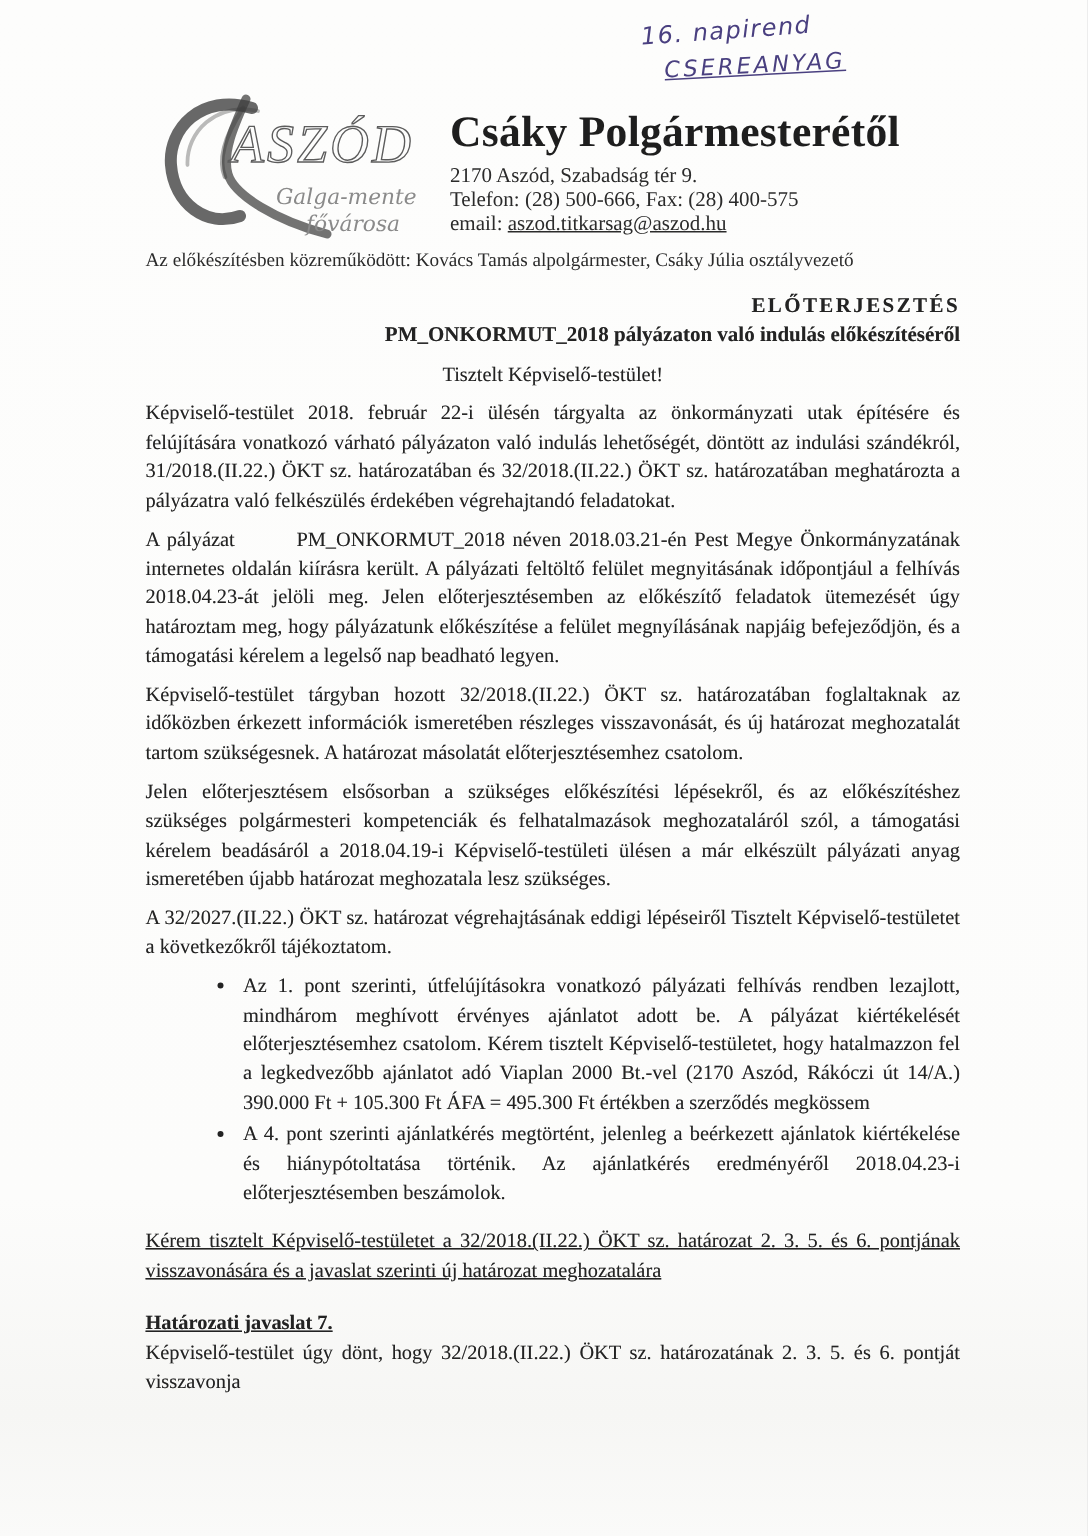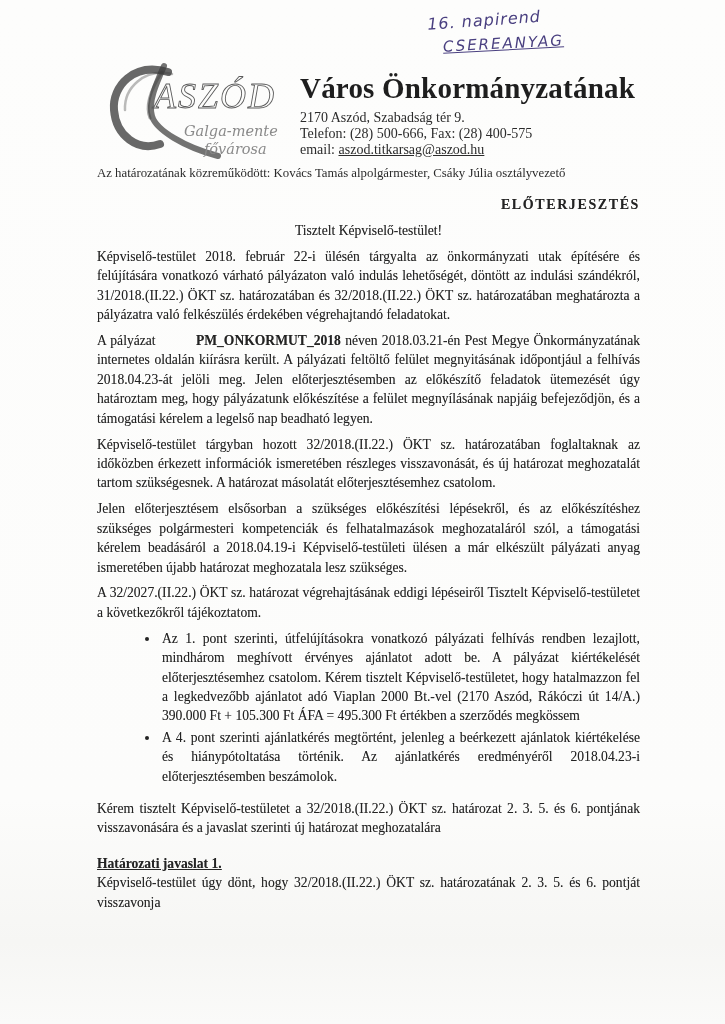--- a/index.html
+++ b/index.html
@@ -31,24 +31,24 @@
   .contributors{position:absolute;top:166px;left:97px;width:543px;font-size:12.8px;color:#2b2b2b;}
   
   .docbody{position:absolute;top:196px;left:97px;width:543px;font-size:13.6px;line-height:19.4px;text-align:justify;
            text-shadow:0 0 .3px rgba(30,30,30,.35);}
   .doc-title{text-align:right;font-weight:bold;font-size:14px;line-height:18.5px;}
   .doc-title-1{letter-spacing:1.6px;}
   .salutation{margin:24px 0 6px 0;text-align:center;}
   .docbody p{margin:6.5px 0;}
   .docbody ul{margin:0;padding-left:63px;}
   .docbody li{margin:0 0 2px 0;padding-left:2px;}
-  .p6{margin-top:13px !important;}
+  .p6{margin-top:13px !important;text-decoration:underline;}
   .decision-heading{margin-top:16px;font-weight:bold;text-decoration:underline;}
   .decision-body{margin:0 !important;}
-  b.inline-bold{font-weight:bold;margin-left:36px;}
+  b.inline-bold{font-weight:normal;margin-left:36px;}
 </style>
 </head>
 <body>
 
 <div class="page">
 
   <div class="handwritten" style="color:#4a4080;">
     <div class="hw-line1">16. napirend</div>
     <div class="hw-line2">CSEREANYAG</div>
   </div>
@@ -61,33 +61,34 @@
         <path d="M58,14 C47,31 41,48 46,60" stroke-width="3" opacity="0.45"></path>
         <path d="M68,16 C40,10 20,30 21,52" stroke-width="2.5" opacity="0.35"></path>
       </g>
       <text x="50" y="50" font-size="36" font-style="italic" fill="none" stroke="#5c5c5c" stroke-width="0.9" font-family="'Liberation Serif','DejaVu Serif',serif" letter-spacing="2">ASZÓD</text>
       <text x="80" y="78" font-size="14.5" font-style="italic" fill="#8a8a8a" font-family="'DejaVu Serif',serif">Galga-mente</text>
       <text x="100" y="96" font-size="14.5" font-style="italic" fill="#8a8a8a" font-family="'DejaVu Serif',serif">fővárosa</text>
     </svg>
   </div>
 
   <div class="lh-text">
-    <h1 class="lh-title">Város Önkormányzatának</h1>
+    <h1 class="lh-title">Csáky Polgármesterétől</h1>
     <div class="lh-contact">
       <div>2170 Aszód, Szabadság tér 9.</div>
       <div>Telefon: (28) 500-666, Fax: (28) 400-575</div>
       <div><span>email: </span><span class="lh-email-link">aszod.titkarsag@aszod.hu</span></div>
     </div>
   </div>
 
-  <div class="contributors">Az határozatának közreműködött: Kovács Tamás alpolgármester, Csáky Júlia osztályvezető</div>
+  <div class="contributors">Az előkészítésben közreműködött: Kovács Tamás alpolgármester, Csáky Júlia osztályvezető</div>
 
   <div class="docbody">
     <div class="doc-title">
       <div class="doc-title-1">ELŐTERJESZTÉS</div>
+      <div class="doc-title-2">PM_ONKORMUT_2018 pályázaton való indulás előkészítéséről</div>
     </div>
 
     <p class="salutation">Tisztelt Képviselő-testület!</p>
 
     <p>Képviselő-testület 2018. február 22-i ülésén tárgyalta az önkormányzati utak építésére és felújítására vonatkozó várható pályázaton való indulás lehetőségét, döntött az indulási szándékról, 31/2018.(II.22.) ÖKT sz. határozatában és 32/2018.(II.22.) ÖKT sz. határozatában meghatározta a pályázatra való felkészülés érdekében végrehajtandó feladatokat.</p>
 
     <p><span>A pályázat </span><b class="inline-bold">PM_ONKORMUT_2018</b><span> néven 2018.03.21-én Pest Megye Önkormányzatának internetes oldalán kiírásra került. A pályázati feltöltő felület megnyitásának időpontjául a felhívás 2018.04.23-át jelöli meg. Jelen előterjesztésemben az előkészítő feladatok ütemezését úgy határoztam meg, hogy pályázatunk előkészítése a felület megnyílásának napjáig befejeződjön, és a támogatási kérelem a legelső nap beadható legyen.</span></p>
 
     <p>Képviselő-testület tárgyban hozott 32/2018.(II.22.) ÖKT sz. határozatában foglaltaknak az időközben érkezett információk ismeretében részleges visszavonását, és új határozat meghozatalát tartom szükségesnek. A határozat másolatát előterjesztésemhez csatolom.</p>
 
@@ -95,17 +96,17 @@
 
     <p>A 32/2027.(II.22.) ÖKT sz. határozat végrehajtásának eddigi lépéseiről Tisztelt Képviselő-testületet a következőkről tájékoztatom.</p>
 
     <ul>
       <li>Az 1. pont szerinti, útfelújításokra vonatkozó pályázati felhívás rendben lezajlott, mindhárom meghívott érvényes ajánlatot adott be. A pályázat kiértékelését előterjesztésemhez csatolom. Kérem tisztelt Képviselő-testületet, hogy hatalmazzon fel a legkedvezőbb ajánlatot adó Viaplan 2000 Bt.-vel (2170 Aszód, Rákóczi út 14/A.) 390.000 Ft + 105.300 Ft ÁFA = 495.300 Ft értékben a szerződés megkössem</li>
       <li>A 4. pont szerinti ajánlatkérés megtörtént, jelenleg a beérkezett ajánlatok kiértékelése és hiánypótoltatása történik. Az ajánlatkérés eredményéről 2018.04.23-i előterjesztésemben beszámolok.</li>
     </ul>
 
     <p class="p6">Kérem tisztelt Képviselő-testületet a 32/2018.(II.22.) ÖKT sz. határozat 2. 3. 5. és 6. pontjának visszavonására és a javaslat szerinti új határozat meghozatalára</p>
 
-    <div class="decision-heading">Határozati javaslat 1.</div>
+    <div class="decision-heading">Határozati javaslat 7.</div>
     <p class="decision-body">Képviselő-testület úgy dönt, hogy 32/2018.(II.22.) ÖKT sz. határozatának 2. 3. 5. és 6. pontját visszavonja</p>
   </div>
 
 </div>
 
 </body></html>

